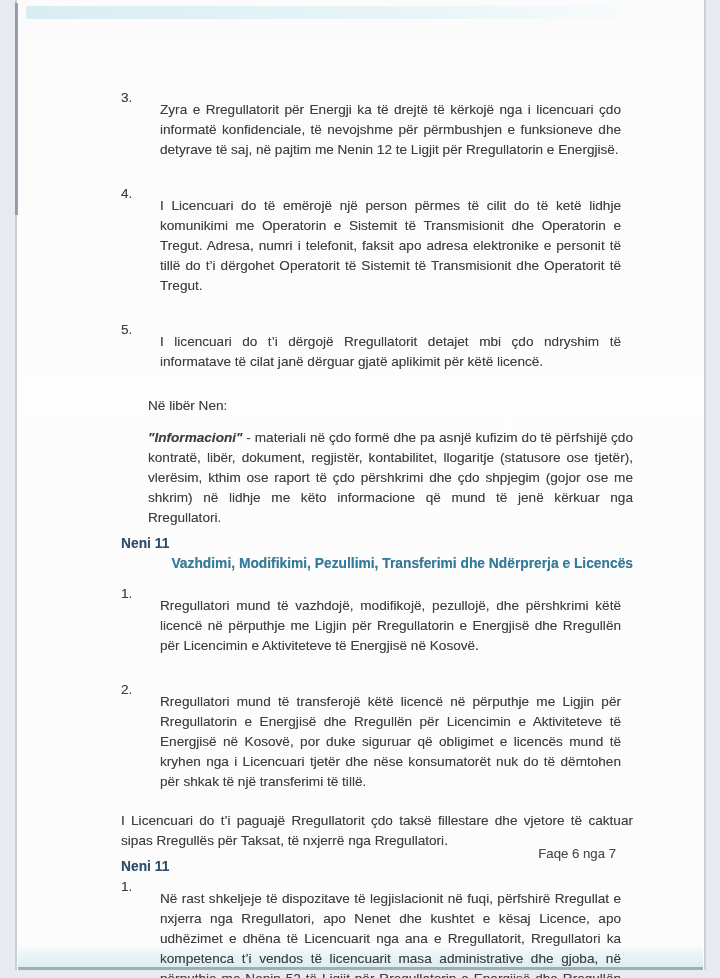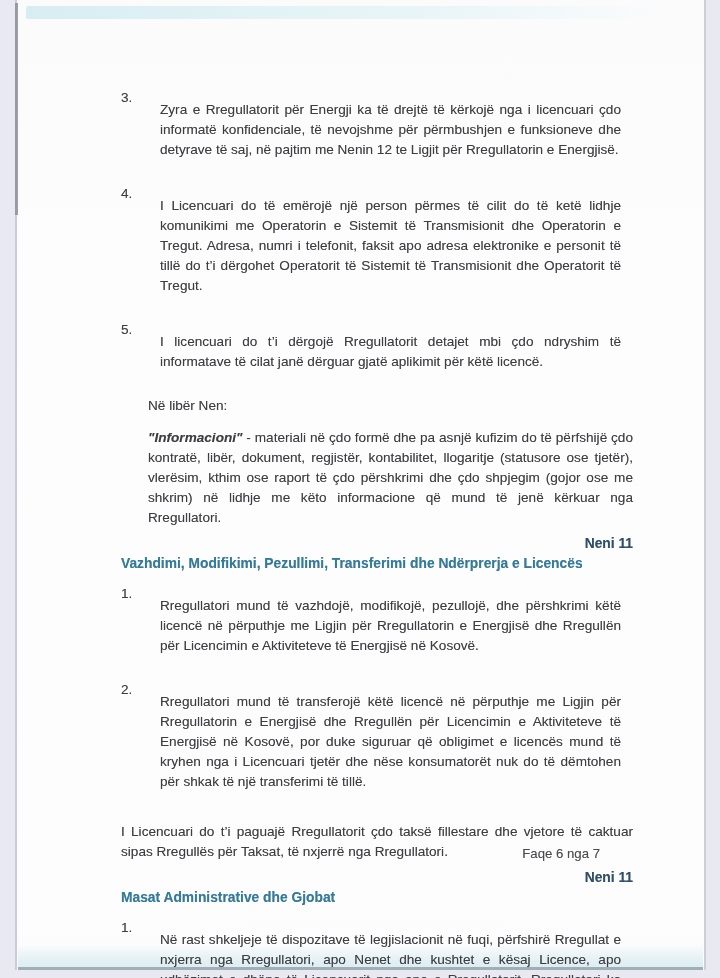--- a/index.html
+++ b/index.html
@@ -35,31 +35,31 @@
     position:absolute; left:104px; top:88px; width:512px;
     color:#3d3e41; font-size:13.6px; line-height:20px;
     text-shadow:0 0 .5px rgba(70,70,72,.45);
   }
   .clause { display:flex; margin:0 0 12px 0; }
   .clause .num { flex:0 0 27px; }
   .clause .txt, .plain, .note, .definition { text-align:justify; margin:12px; }
   .note { margin:0 0 12px 27px; }
   .definition { margin:0 0 6px 27px; }
   .definition .term { font-weight:bold; font-style:italic; }
-  .plain { margin:18px 0 6px 0; }
+  .plain { margin:7px 0 6px 0; }
   .section-title {
-    margin:6px 0 0 0; text-align:right; font-weight:bold;
+    margin:6px 0 0 0; text-align:left; font-weight:bold;
     color:#2e4e6d; font-size:13.8px; line-height:20px;
   }
   .section-subtitle {
-    margin:0 0 10px 0; text-align:left; font-weight:bold;
+    margin:0 0 10px 0; text-align:right; font-weight:bold;
     color:#2f7c9e; font-size:13.8px; line-height:20px;
   }
   .page-footer {
-    position:absolute; top:846px; right:104px;
+    position:absolute; top:846px; right:88px;
     color:#4b4c4f; font-size:13.2px;
     text-shadow:0 0 .5px rgba(70,70,72,.4);
     text-align:right;
   }
 </style>
 </head>
 <body>
 
 <div class="stage">
   <div class="paper">
@@ -98,21 +98,20 @@
 
       <div class="clause" style="margin-bottom:6px;">
         <span class="num">2.</span>
         <p class="txt">Rregullatori mund të transferojë këtë licencë në përputhje me Ligjin për Rregullatorin e Energjisë dhe Rregullën për Licencimin e Aktiviteteve të Energjisë në Kosovë, por duke siguruar që obligimet e licencës mund të kryhen nga i Licencuari tjetër dhe nëse konsumatorët nuk do të dëmtohen për shkak të një transferimi të tillë.</p>
       </div>
 
 
       <p class="plain">I Licencuari do t’i paguajë Rregullatorit çdo taksë fillestare dhe vjetore të caktuar sipas Rregullës për Taksat, të nxjerrë nga Rregullatori.</p>
 
       <h3 class="section-title">Neni 11</h3>
-      <h4 class="section-subtitle">Masat Administrative dhe Gjobat</h4>
 
       <div class="clause">
         <span class="num">1.</span>
         <p class="txt">Në rast shkeljeje të dispozitave të legjislacionit në fuqi, përfshirë Rregullat e nxjerra nga Rregullatori, apo Nenet dhe kushtet e kësaj Licence, apo udhëzimet e dhëna të Licencuarit nga ana e Rregullatorit, Rregullatori ka kompetenca t’i vendos të licencuarit masa administrative dhe gjoba, në përputhje me Nenin 52 të Ligjit për Rregullatorin e Energjisë dhe Rregullën për Masat Administrative dhe Gjobat.</p>
       </div>
 
     </div>
 
     <div class="page-footer">Faqe 6 nga 7</div>
   </div>

